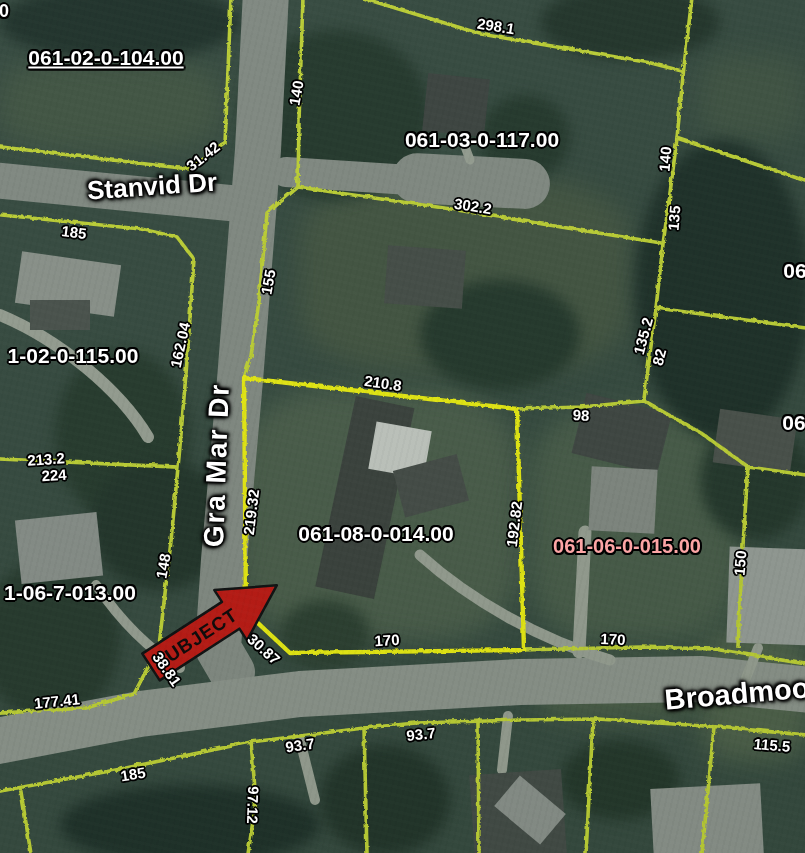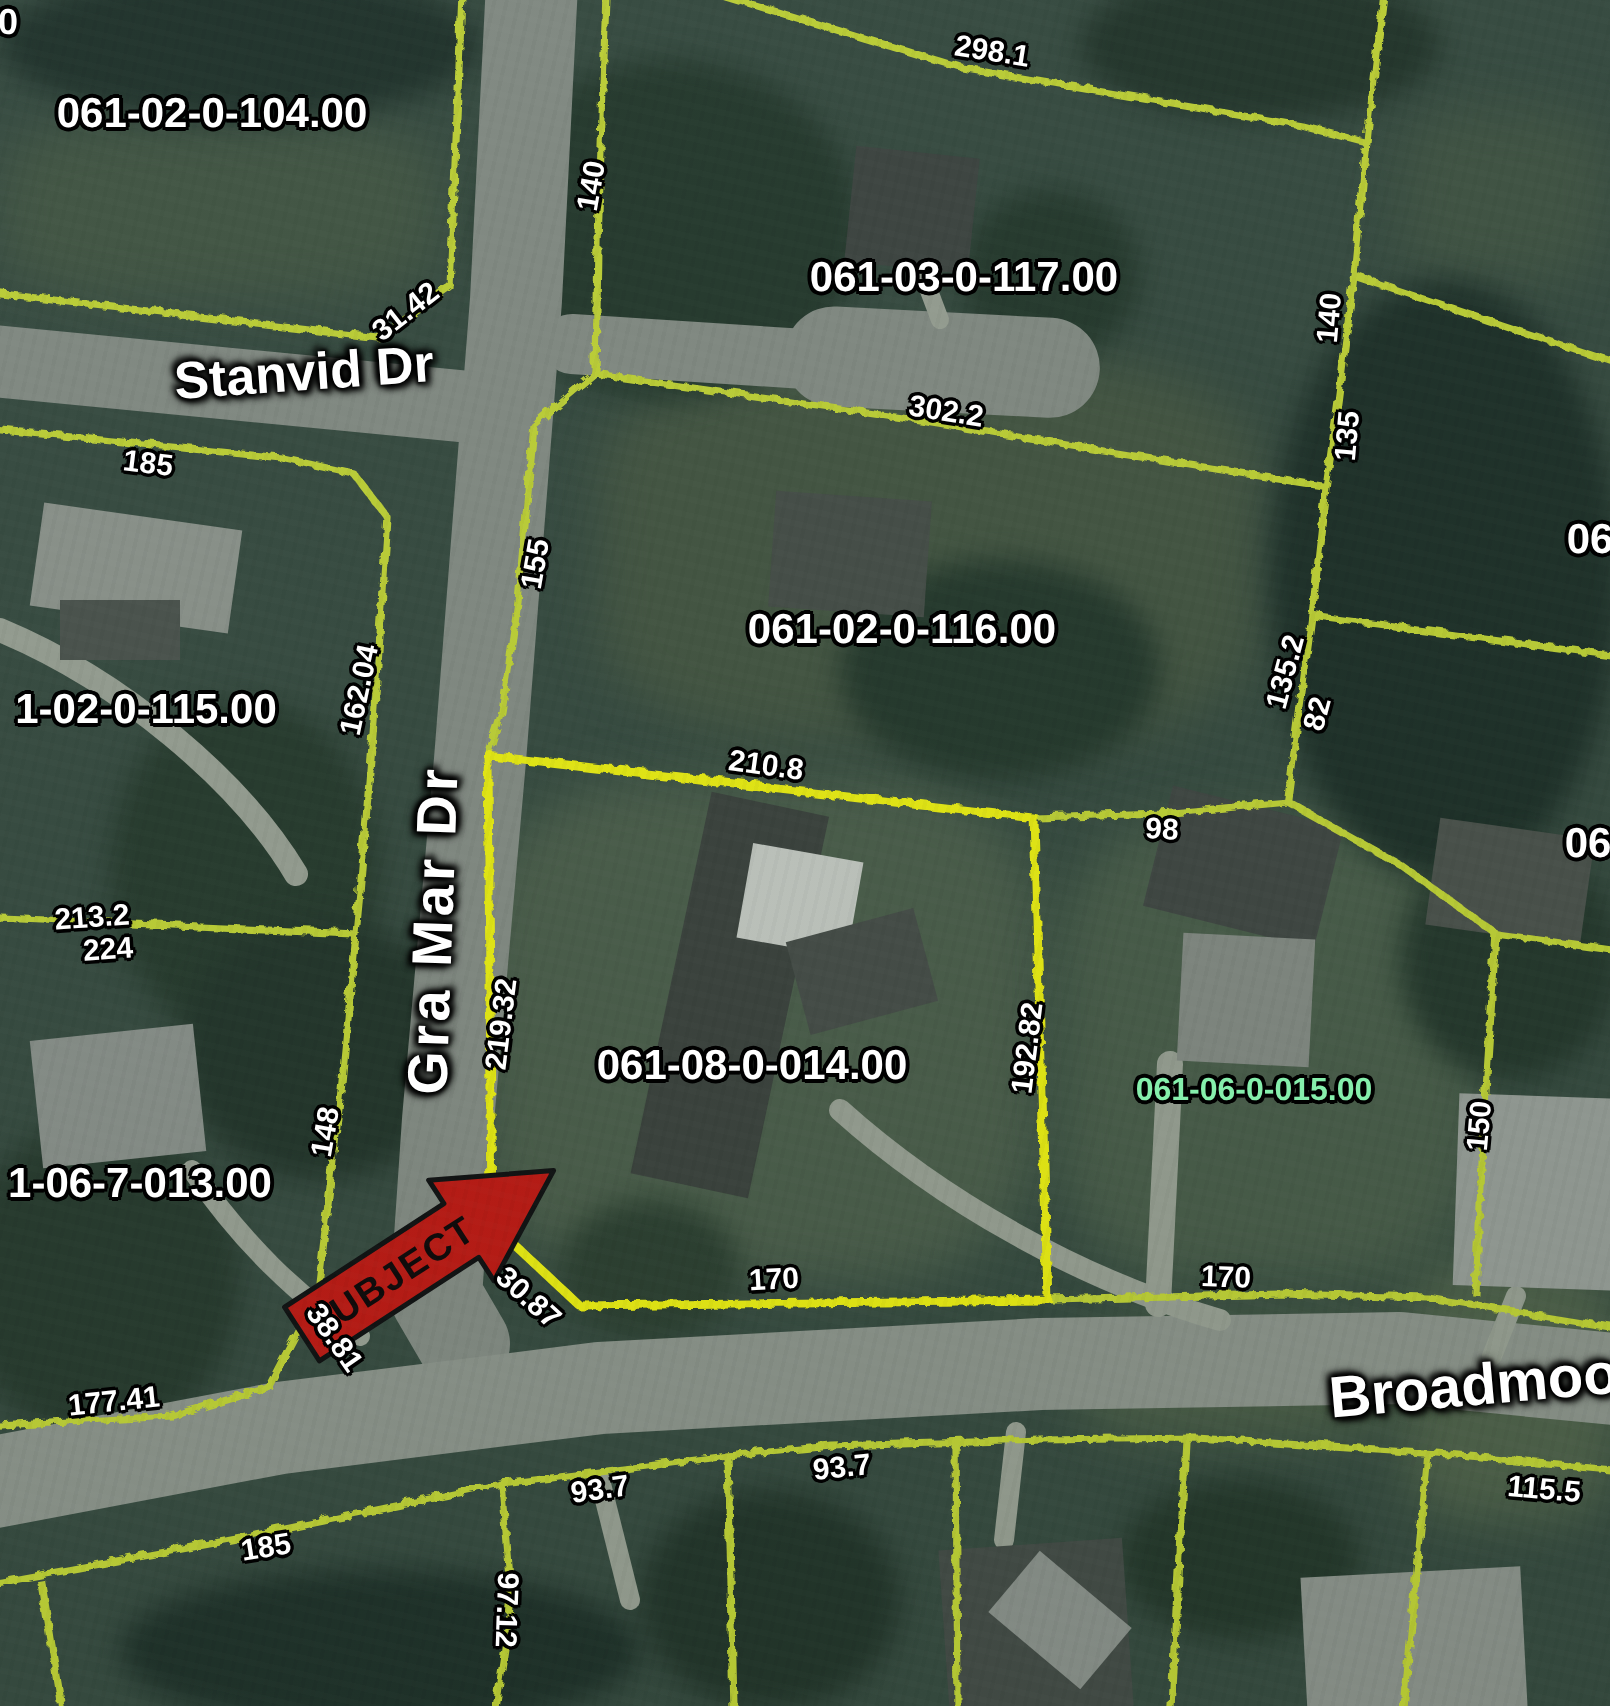--- a/index.html
+++ b/index.html
@@ -136,26 +136,25 @@
     <g transform="translate(151,667) rotate(-33)">
       <polygon class="arrow-poly" points="0,-16 95,-16 95,-30 150,0 95,30 95,16 0,16"></polygon>
       <text class="arrow-text" x="5" y="7">SUBJECT</text>
     </g>
   </svg>
 
   <div class="texture"></div>
   <div class="haze"></div>
 
   <div id="labels">
-      <div class="lbl parcel" style="left: 106px; top: 57px; font-size: 21px; transform: translate(-50%, -50%) rotate(0deg); color: rgb(255, 255, 255);">061-02-0-104.00</div>
+      <div class="lbl parcel" style="left: 106px; top: 57px; font-size: 21px; transform: translate(-50%, -50%) rotate(0deg); color: rgb(255, 255, 255); text-decoration: underline;">061-02-0-104.00</div>
       <div class="lbl parcel" style="left: 482px; top: 139px; font-size: 21px; transform: translate(-50%, -50%) rotate(0deg); color: rgb(255, 255, 255);">061-03-0-117.00</div>
-      <div class="lbl parcel" style="left: 451px; top: 315px; font-size: 21px; transform: translate(-50%, -50%) rotate(0deg); color: rgb(255, 255, 255);">061-02-0-116.00</div>
       <div class="lbl parcel" style="left: 73px; top: 355px; font-size: 21px; transform: translate(-50%, -50%) rotate(0deg); color: rgb(255, 255, 255);">1-02-0-115.00</div>
       <div class="lbl parcel" style="left: 376px; top: 533px; font-size: 21px; transform: translate(-50%, -50%) rotate(0deg); color: rgb(255, 255, 255);">061-08-0-014.00</div>
-      <div class="lbl parcel" style="left: 627px; top: 546px; font-size: 16px; transform: translate(-50%, -50%) rotate(0deg); color: #86efac;">061-06-0-015.00</div>
+      <div class="lbl parcel" style="left: 627px; top: 546px; font-size: 20px; transform: translate(-50%, -50%) rotate(0deg); color: #fca5a5;">061-06-0-015.00</div>
       <div class="lbl parcel" style="left: 70px; top: 592px; font-size: 21px; transform: translate(-50%, -50%) rotate(0deg); color: rgb(255, 255, 255);">1-06-7-013.00</div>
       <div class="lbl parcel" style="left: 795px; top: 270px; font-size: 21px; transform: translate(-50%, -50%) rotate(0deg); color: rgb(255, 255, 255);">06</div>
       <div class="lbl parcel" style="left: 794px; top: 422px; font-size: 21px; transform: translate(-50%, -50%) rotate(0deg); color: rgb(255, 255, 255);">06</div>
       <div class="lbl parcel" style="left: 4px; top: 11px; font-size: 18px; transform: translate(-50%, -50%) rotate(0deg); color: rgb(255, 255, 255);">0</div>
       <div class="lbl dim" style="left: 496px; top: 26px; font-size: 15px; transform: translate(-50%, -50%) rotate(9deg); color: rgb(255, 255, 255);">298.1</div>
       <div class="lbl dim" style="left: 296px; top: 93px; font-size: 15px; transform: translate(-50%, -50%) rotate(-80deg); color: rgb(255, 255, 255);">140</div>
       <div class="lbl dim" style="left: 203px; top: 156px; font-size: 15px; transform: translate(-50%, -50%) rotate(-38deg); color: rgb(255, 255, 255);">31.42</div>
       <div class="lbl dim" style="left: 74px; top: 232px; font-size: 15px; transform: translate(-50%, -50%) rotate(7deg); color: rgb(255, 255, 255);">185</div>
       <div class="lbl dim" style="left: 473px; top: 206px; font-size: 15px; transform: translate(-50%, -50%) rotate(9deg); color: rgb(255, 255, 255);">302.2</div>
       <div class="lbl dim" style="left: 665px; top: 159px; font-size: 15px; transform: translate(-50%, -50%) rotate(-85deg); color: rgb(255, 255, 255);">140</div>

